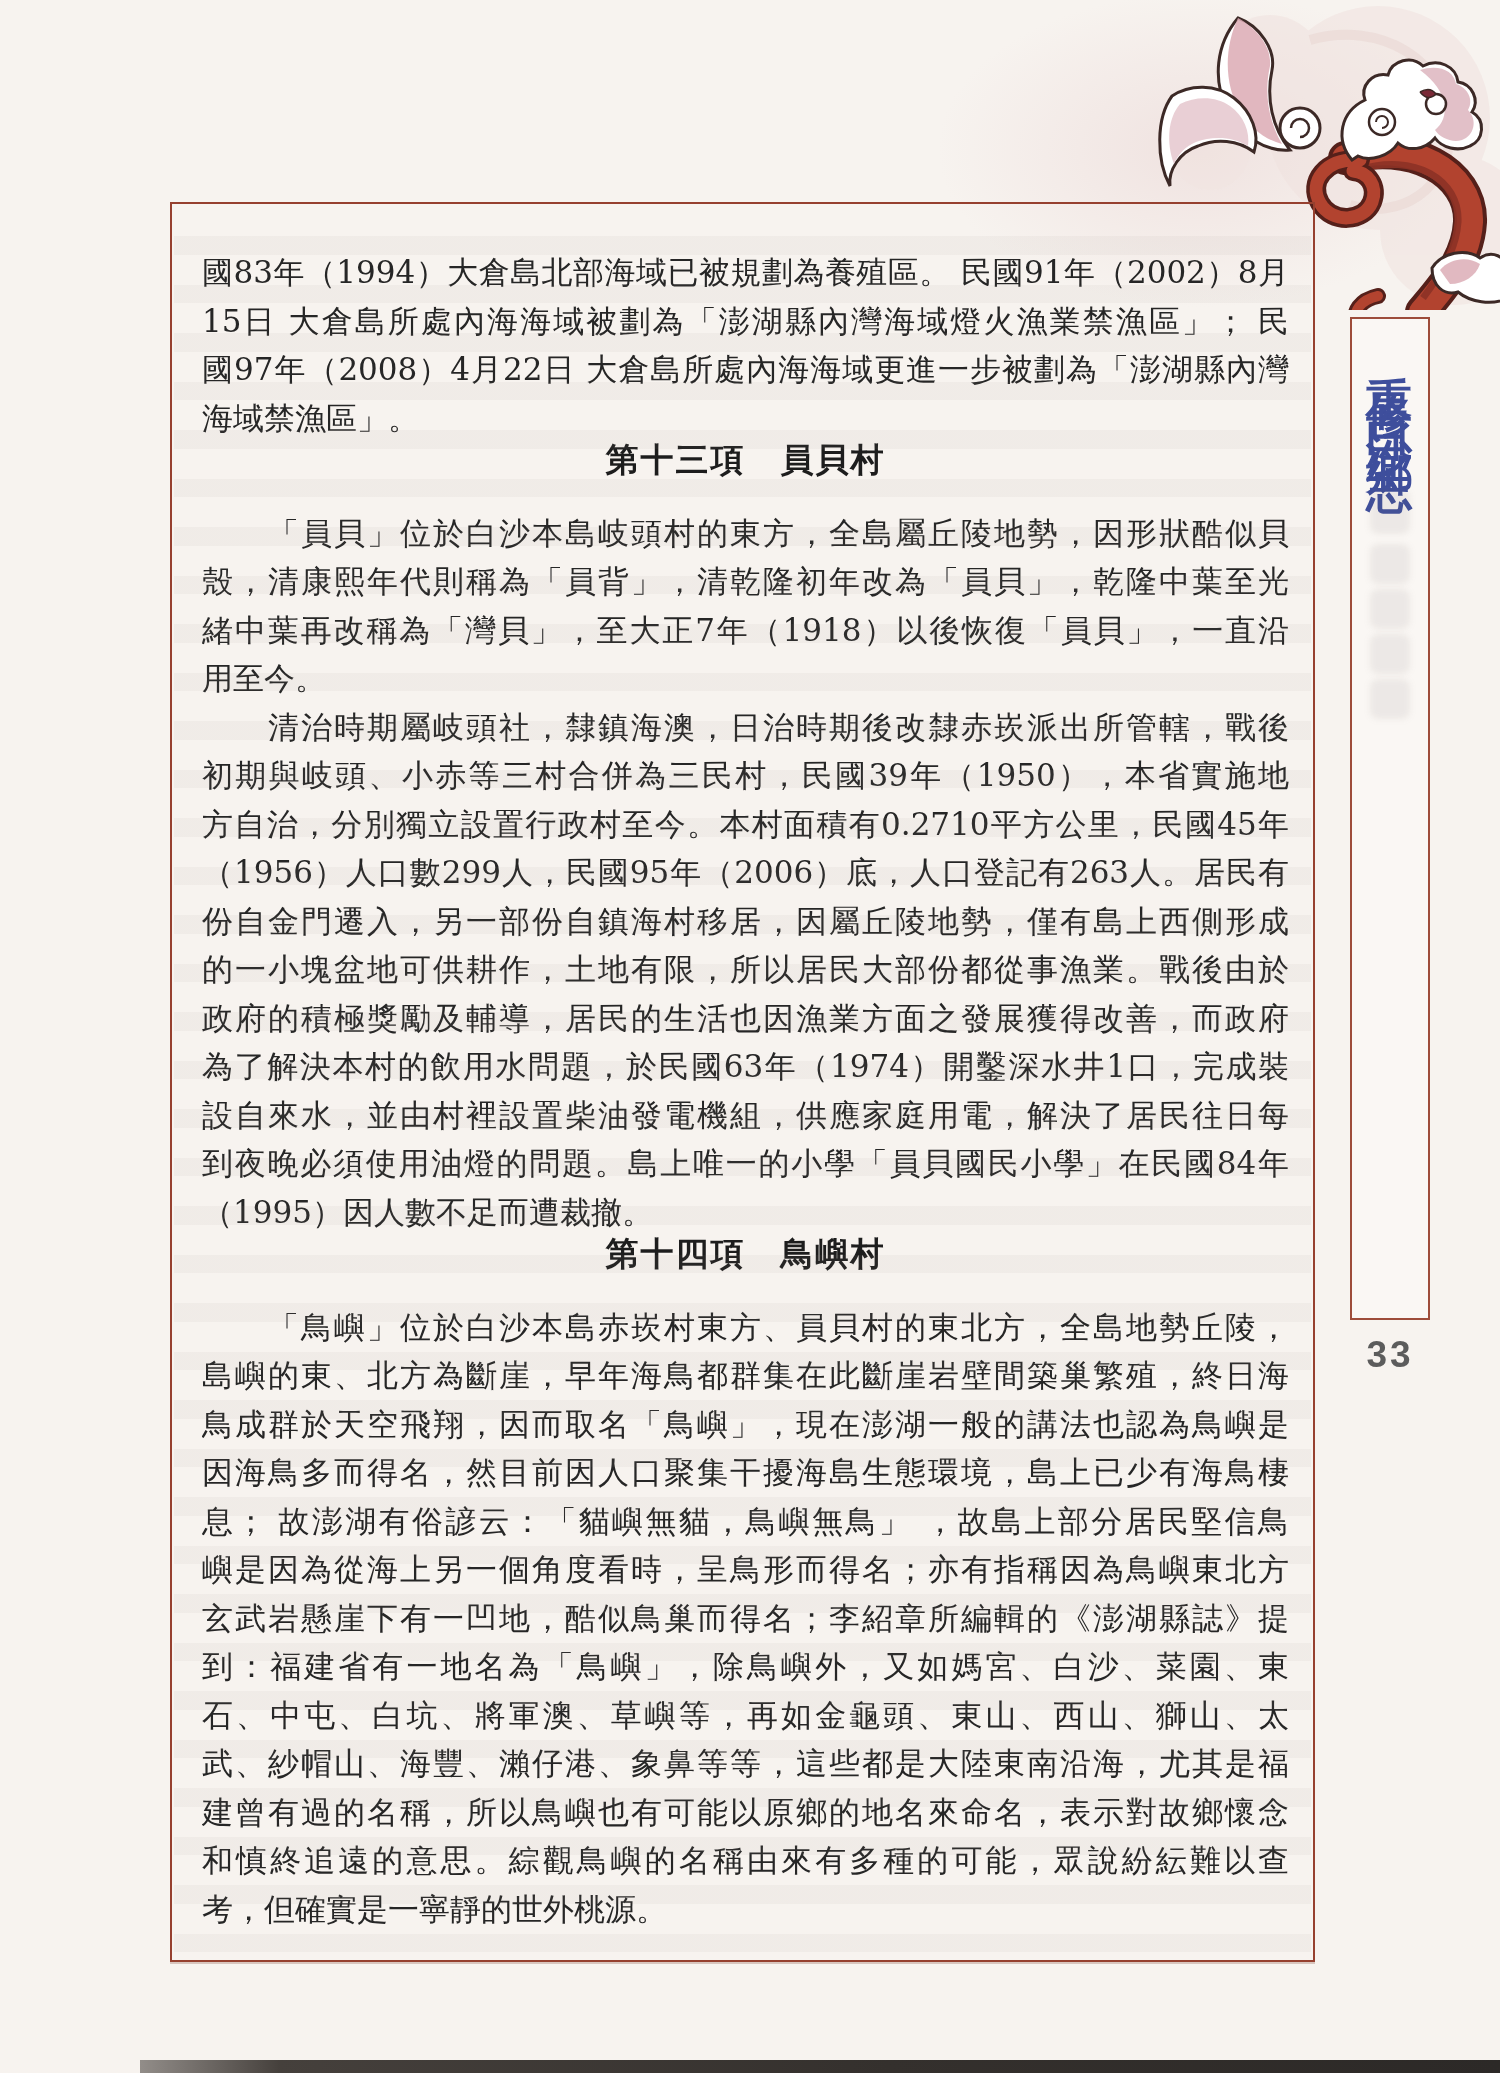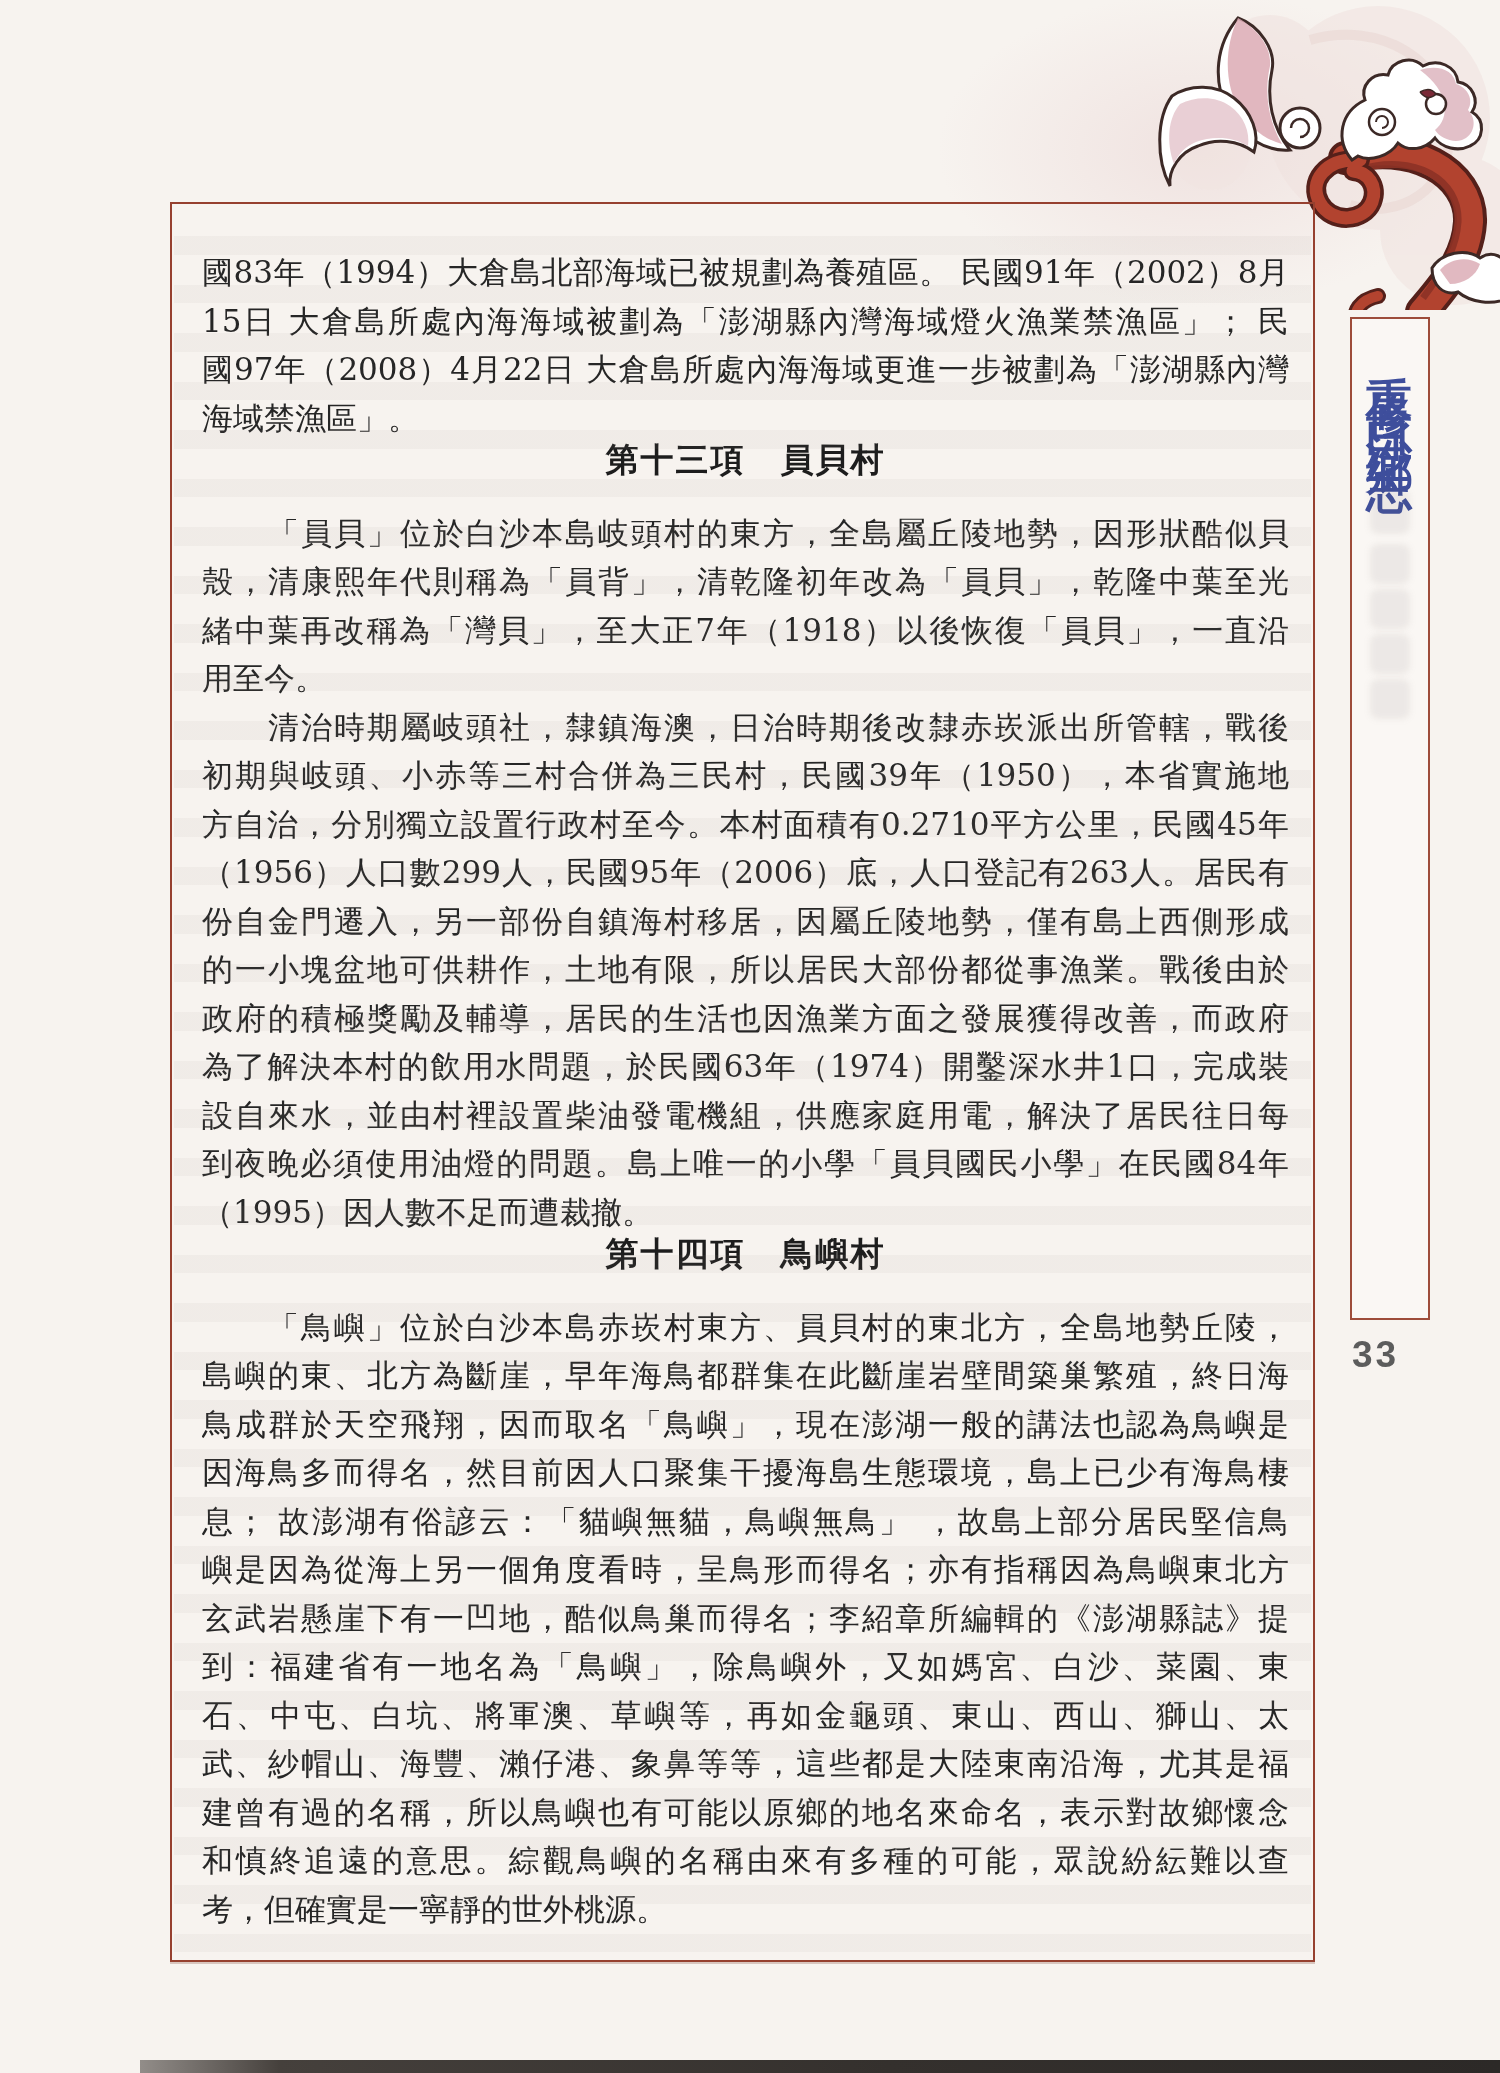--- a/index.html
+++ b/index.html
@@ -48,21 +48,21 @@
     font-size:46px;font-weight:bold;color:#3e4e9c;letter-spacing:18px;
     position:absolute;left:50%;transform:translateX(-50%);top:20px;
     white-space:nowrap;
   }
   .smudge{
     position:absolute;left:18px;width:40px;border-radius:8px;
     background:rgba(120,110,105,0.10);filter:blur(3px);pointer-events:none;
   }
   
   .page-num{
-    position:absolute;left:1352px;top:1334px;width:76px;
+    position:absolute;left:1352px;top:1334px;width:76px;text-align:center;
     font-family:"Liberation Sans","DejaVu Sans",sans-serif;
     font-size:37px;font-weight:bold;color:#5c5c5c;letter-spacing:3px;
   }
   
   .scan-edge{
     position:absolute;left:140px;right:0;top:2060px;height:13px;
     background:linear-gradient(90deg,#928d89 0,#45403c 140px,#34302d 55%,#2c2927 100%);
   }
   
   .ornament{position:absolute;right:0;top:0;width:380px;height:310px;pointer-events:none;}

